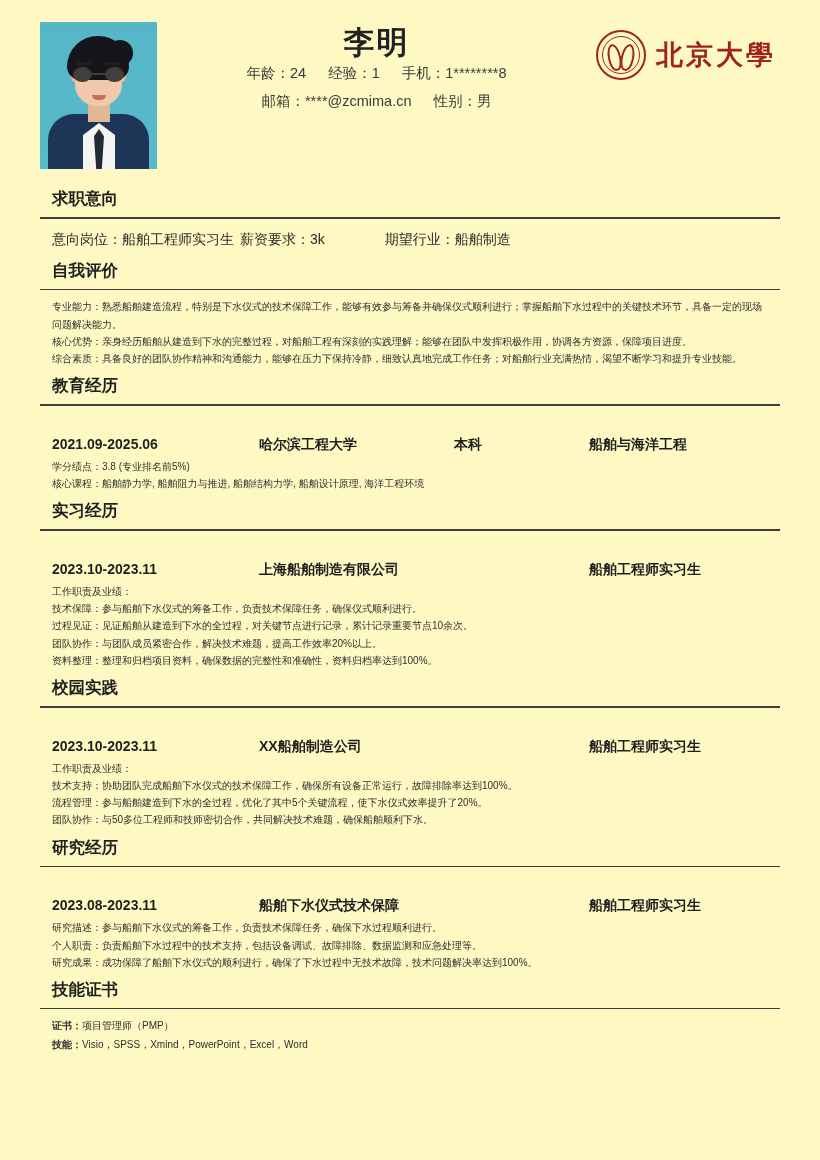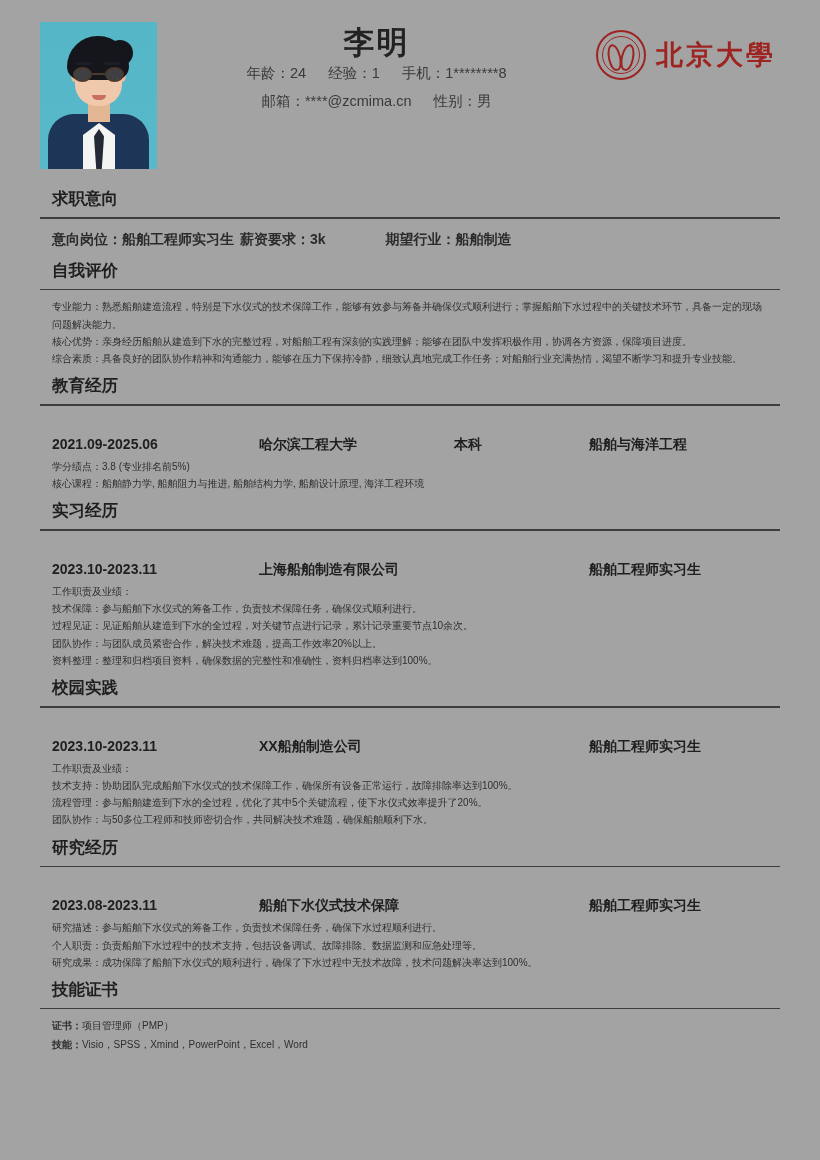--- a/index.html
+++ b/index.html
@@ -4,21 +4,21 @@
 <style>
   * { margin:0; padding:0; box-sizing:border-box; }
   html, body {
     width:820px; height:1160px;
     background:#f0f0f0;
     font-family:"Liberation Sans","DejaVu Sans",sans-serif;
   }
   .page {
     position:relative;
     width:820px; height:1160px;
-    background:#a3a3a3;
+    background:#fef9c3;
     padding:0 40px;
     color:#2b2b2b;
     overflow:hidden;
   }
   
   .header {
     position:relative;
     height:180px;
     display:flex;
     align-items:flex-start;
@@ -164,21 +164,21 @@
   .row{
     display:flex; font-size:14px; font-weight:bold;
     color:#1f1f1f; line-height:1.8; margin-bottom:1px;margin-top:18px;
   }
   .row .c-date{ width:207px; flex:0 0 auto; }
   .row .c-org{ width:195px; flex:0 0 auto; }
   .row .c-deg{ width:135px; flex:0 0 auto; }
   .row .c-extra{ flex:1 1 auto; }
   .row.exp .c-org{ width:330px; }
   .bold{ font-weight:bold; }
-  .intent-line{ display:flex; font-size:14px; line-height:1.8;font-weight:bold; }
+  .intent-line{ display:flex; font-size:14px; line-height:1.8; }
   .intent-line .a{ flex:0 0 auto; }
   .intent-line .gap{ display:inline-block; width:60px; flex:0 0 auto; }
   .skills .line{ line-height:1.85; }
 </style>
 </head>
 <body>
 
 <div class="page">
 
   <div class="header">

